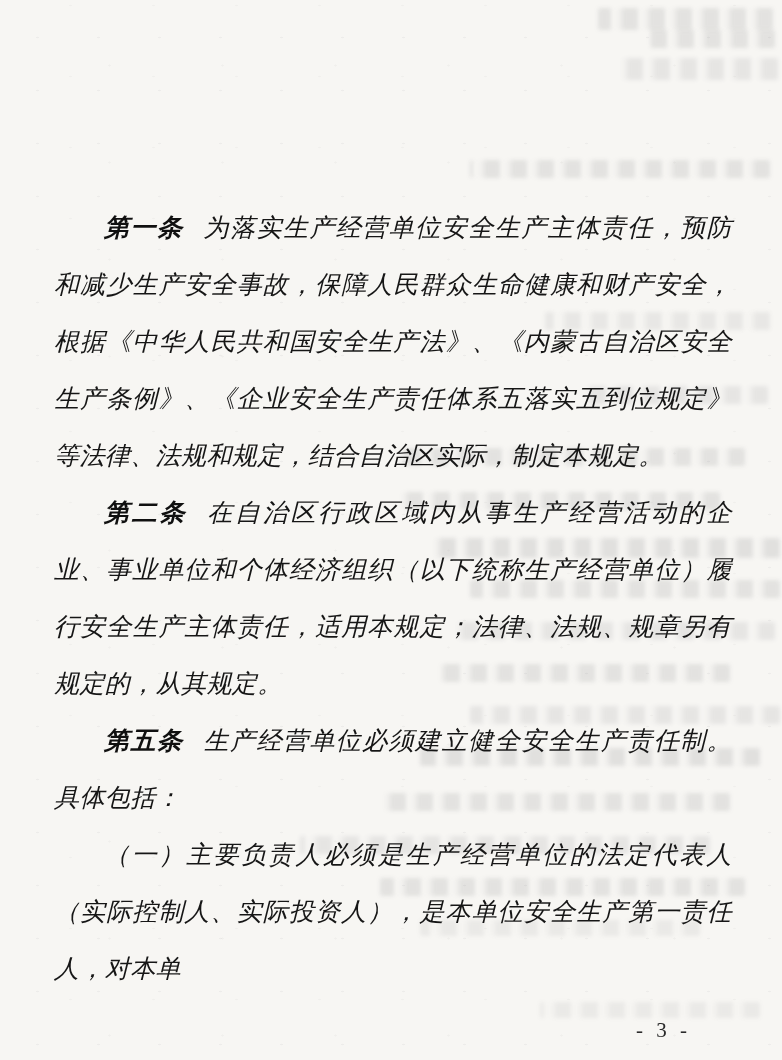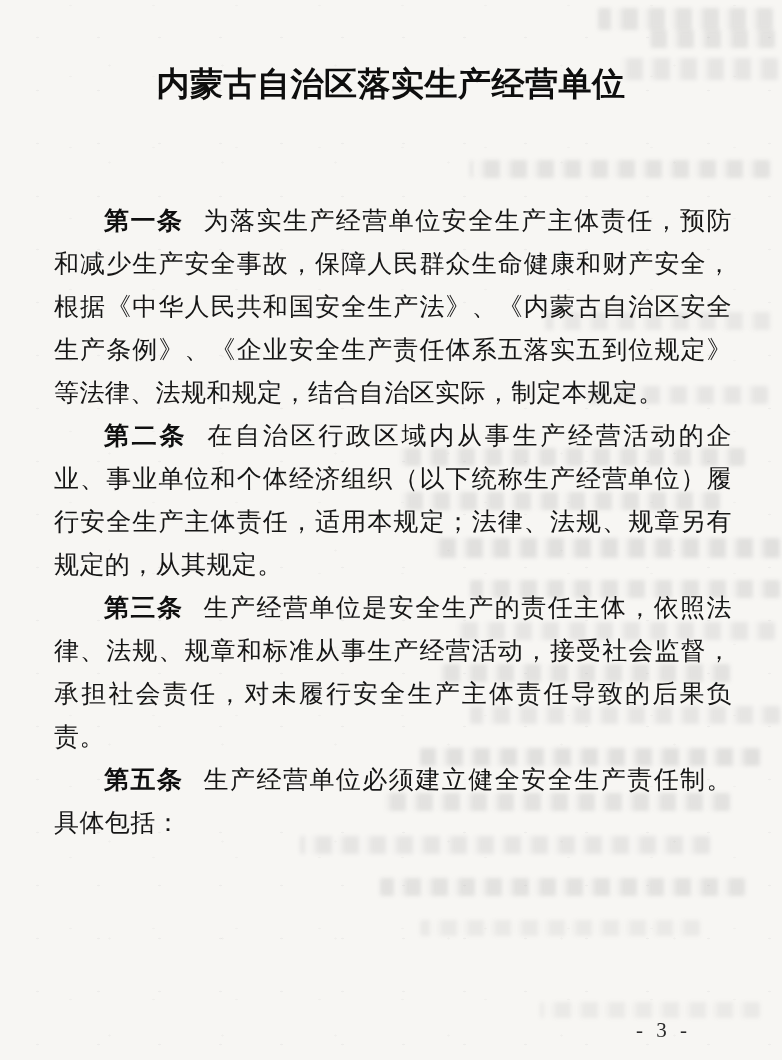--- a/index.html
+++ b/index.html
@@ -55,24 +55,25 @@
     letter-spacing: 0.5px;
   }
   .doc-title .tline { display: block; }
 
   .doc-body {
     position: absolute;
     top: 199px;
     left: 54px;
     width: 678px;
     font-size: 25px;
-    line-height: 43px;
+    line-height: 57px;
     text-align: justify;
     text-justify: inter-character;
     letter-spacing: 0.4px;
+    font-style: italic;
   }
   .para {
     margin: 0;
     text-indent: 2em;
   }
   .para .label {
     font-family: "Liberation Sans", "DejaVu Sans", sans-serif;
     font-weight: 700;
     margin-right: 0.8em;
     color: #101010;
@@ -112,33 +113,32 @@
   <div class="ghost" style="top:664px; left:440px; width:290px; height:18px;"></div>
   <div class="ghost" style="top:706px; left:470px; width:310px; height:18px; opacity:.45;"></div>
   <div class="ghost" style="top:748px; left:420px; width:340px; height:18px; opacity:.6;"></div>
   <div class="ghost" style="top:793px; left:380px; width:350px; height:18px;"></div>
   <div class="ghost" style="top:836px; left:300px; width:410px; height:18px; opacity:.45;"></div>
   <div class="ghost" style="top:878px; left:380px; width:365px; height:18px;"></div>
   <div class="ghost" style="top:920px; left:420px; width:280px; height:16px; opacity:.35;"></div>
   <div class="ghost" style="top:1002px; left:540px; width:220px; height:16px; opacity:.35;"></div>
 
   <h1 class="doc-title">
-    <span class="tline">内蒙古自治区落实生产经营单位</span>
   </h1>
 
   <div class="doc-body">
     <p class="para">
       <span class="label">第一条</span><span>为落实生产经营单位安全生产主体责任，预防和减少生产安全事故，保障人民群众生命健康和财产安全，根据《中华人民共和国安全生产法》、《内蒙古自治区安全生产条例》、《企业安全生产责任体系五落实五到位规定》等法律、法规和规定，结合自治区实际，制定本规定。</span>
     </p>
     <p class="para">
       <span class="label">第二条</span><span>在自治区行政区域内从事生产经营活动的企业、事业单位和个体经济组织（以下统称生产经营单位）履行安全生产主体责任，适用本规定；法律、法规、规章另有规定的，从其规定。</span>
     </p>
     <p class="para">
-      <span class="label">第三条</span><span>生产经营单位是安全生产的责任主体，依照法律、法规、规章和标准从事生产经营活动，接受社会监督，承担社会责任，对未履行安全生产主体责任导致的后果负责。</span>
+      <span class="label">第五条</span><span>生产经营单位必须建立健全安全生产责任制。具体包括：</span>
     </p>
-    <p class="para">
-      <span class="label">第五条</span><span>生产经营单位必须建立健全安全生产责任制。具体包括：</span>
+    <p class="para plain-label">
+      <span class="label">（一）</span><span>主要负责人必须是生产经营单位的法定代表人（实际控制人、实际投资人），是本单位安全生产第一责任人，对本单</span>
     </p>
   </div>
 
   <div class="page-number">- 3 -</div>
 
 </div>
 
 </body></html>

